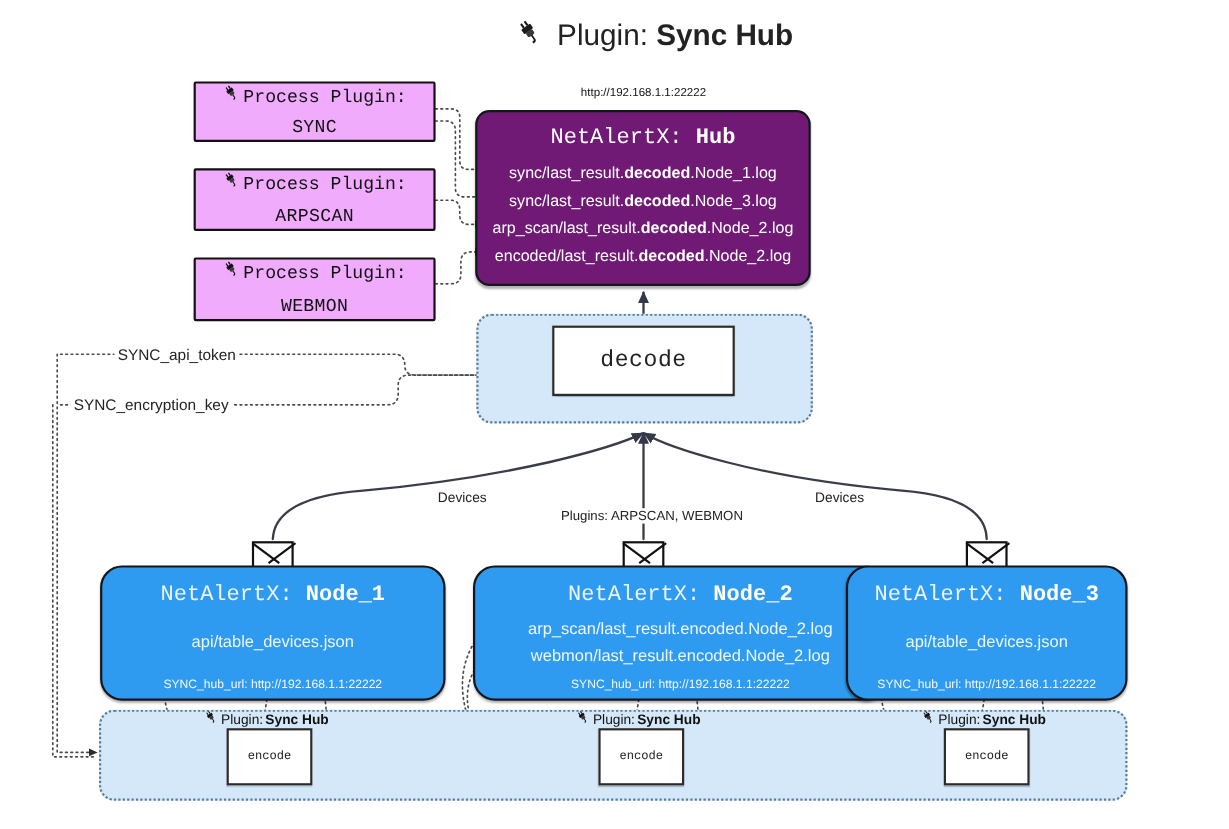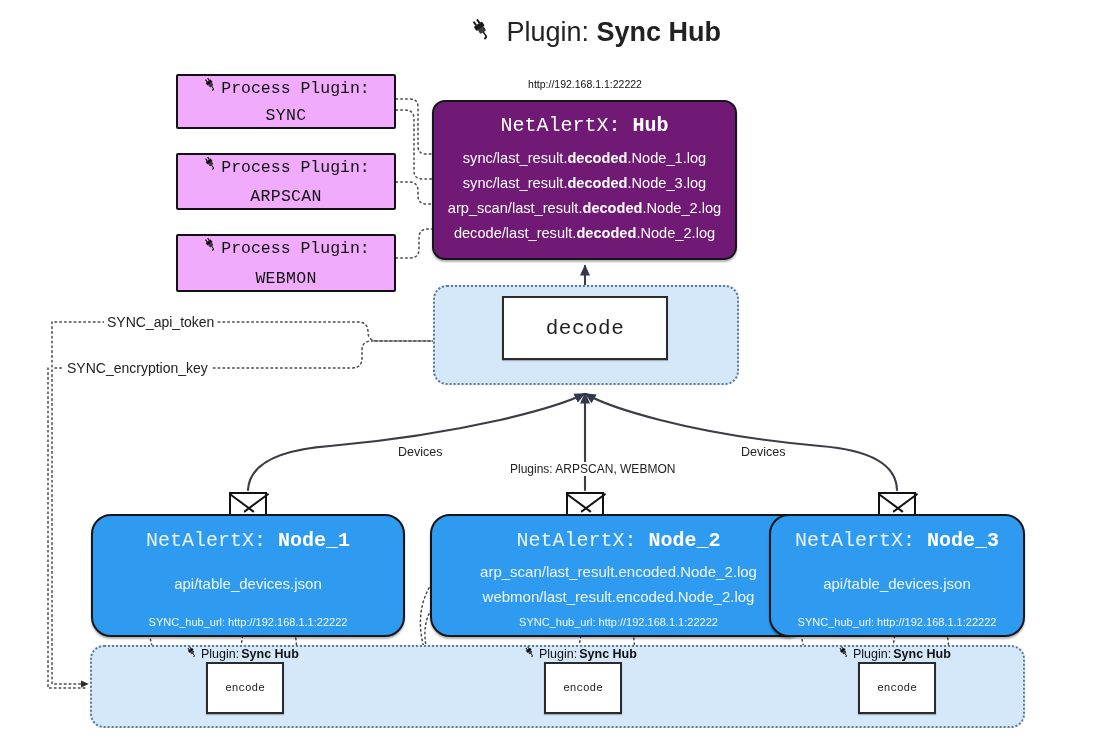--- a/index.html
+++ b/index.html
@@ -208,21 +208,21 @@
   <div class="urllabel" style="left:495px;top:78px;width:180px;">http://192.168.1.1:22222</div>
 
   <div class="box hub" style="left:432px;top:100px;width:305px;height:160px;">
     <div class="hdr">
       <span>NetAlertX:</span>
       <b>Hub</b>
     </div>
     <div class="line"><span>sync/last_result.</span><b>decoded</b><span>.Node_1.log</span></div>
     <div class="line"><span>sync/last_result.</span><b>decoded</b><span>.Node_3.log</span></div>
     <div class="line"><span>arp_scan/last_result.</span><b>decoded</b><span>.Node_2.log</span></div>
-    <div class="line"><span>decode/last_result.</span><b>decoded</b><span>.Node_2.log</span></div>
+    <div class="line"><span>encoded/last_result.</span><b>decoded</b><span>.Node_2.log</span></div>
   </div>
 
   <div class="box cluster" style="left:433px;top:285px;width:306px;height:100px;"></div>
   <div class="box white decode" style="left:502px;top:296px;width:166px;height:64px;">decode</div>
 
   <div class="tokenlabel" style="left:104px;top:314px;">SYNC_api_token</div>
   <div class="tokenlabel" style="left:64px;top:360px;">SYNC_encryption_key</div>
 
   <div class="elabel" style="left:394px;top:445px;">Devices</div>
   <div class="elabel" style="left:737px;top:445px;">Devices</div>

